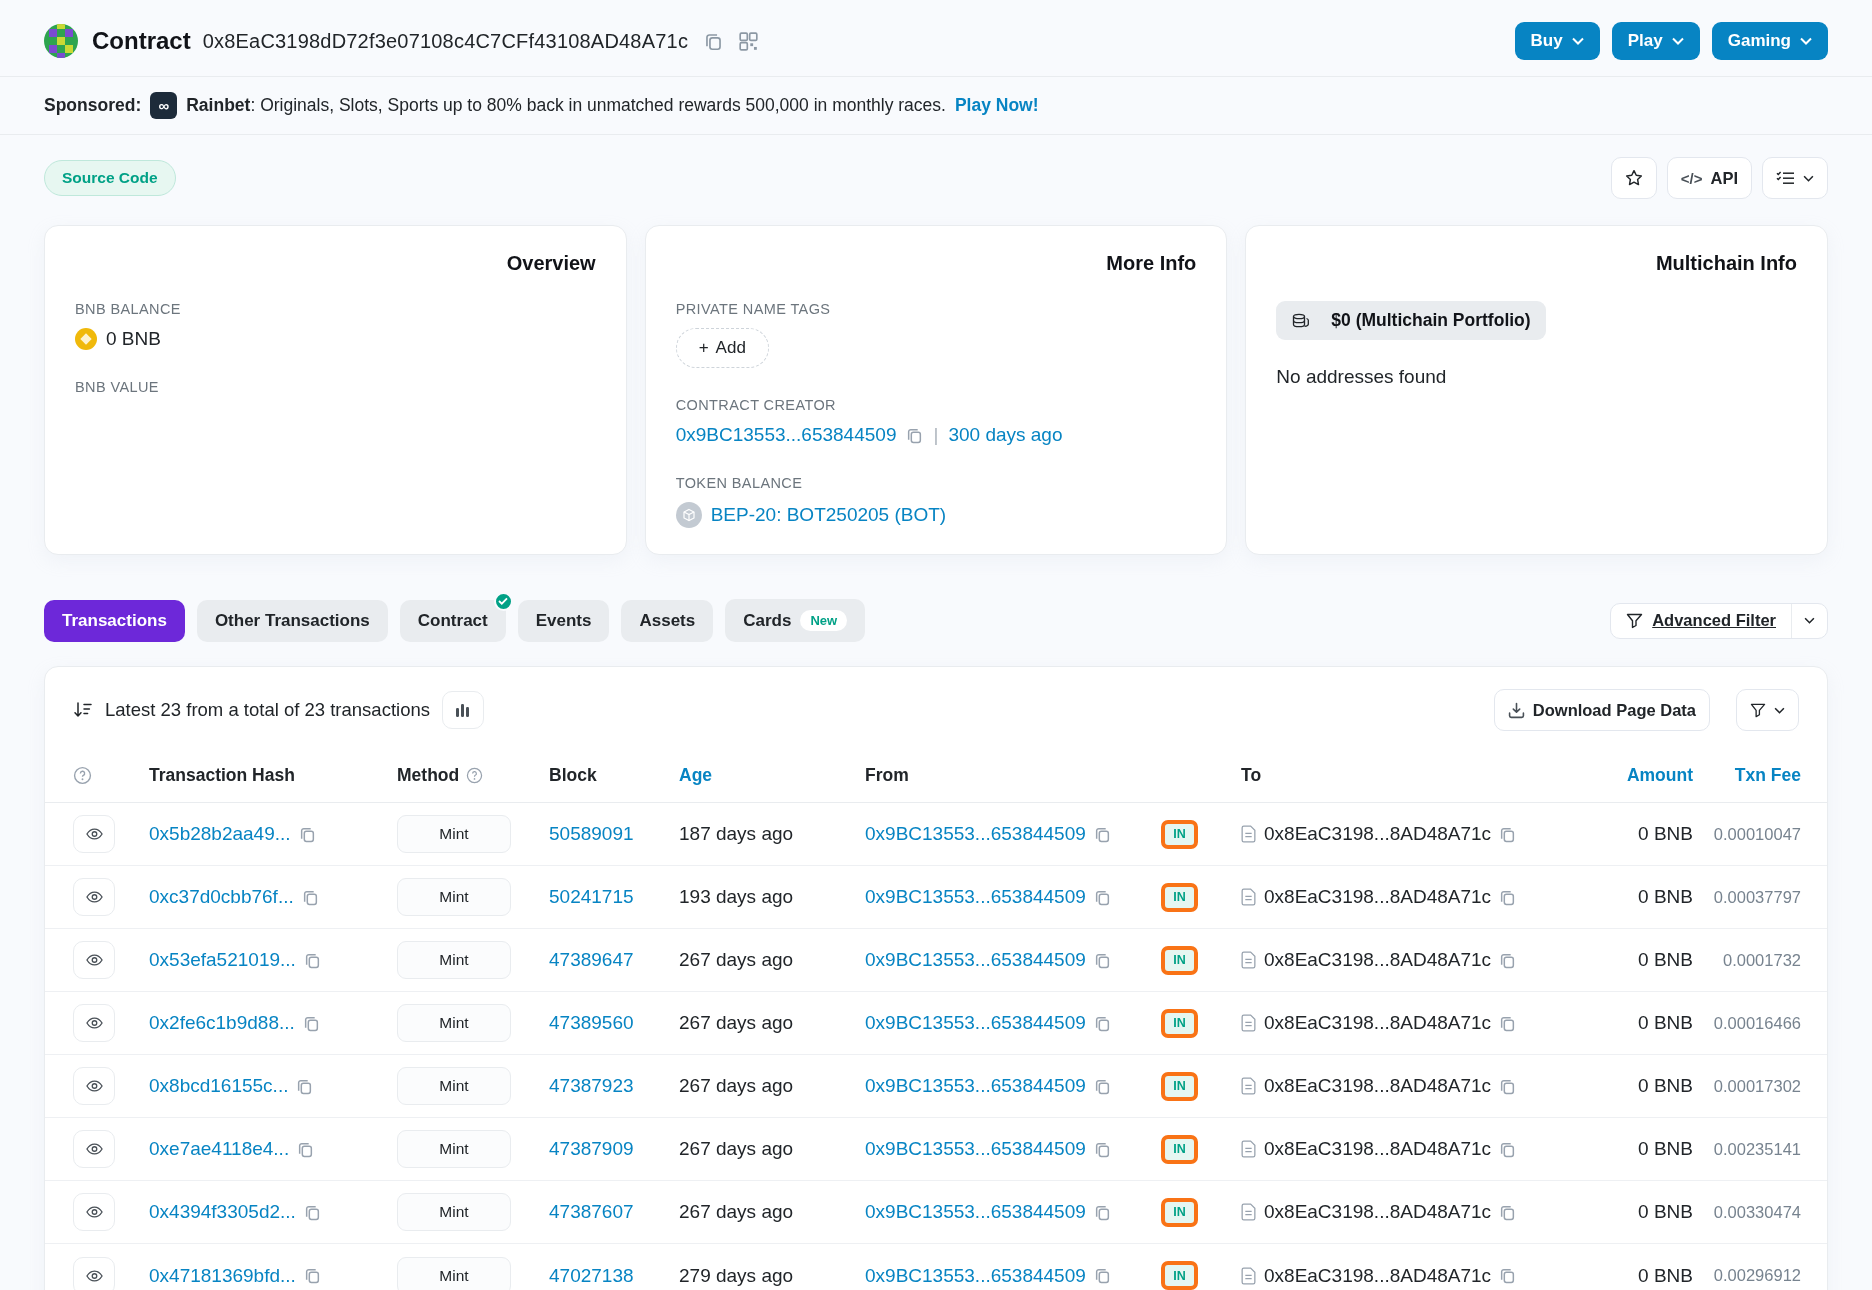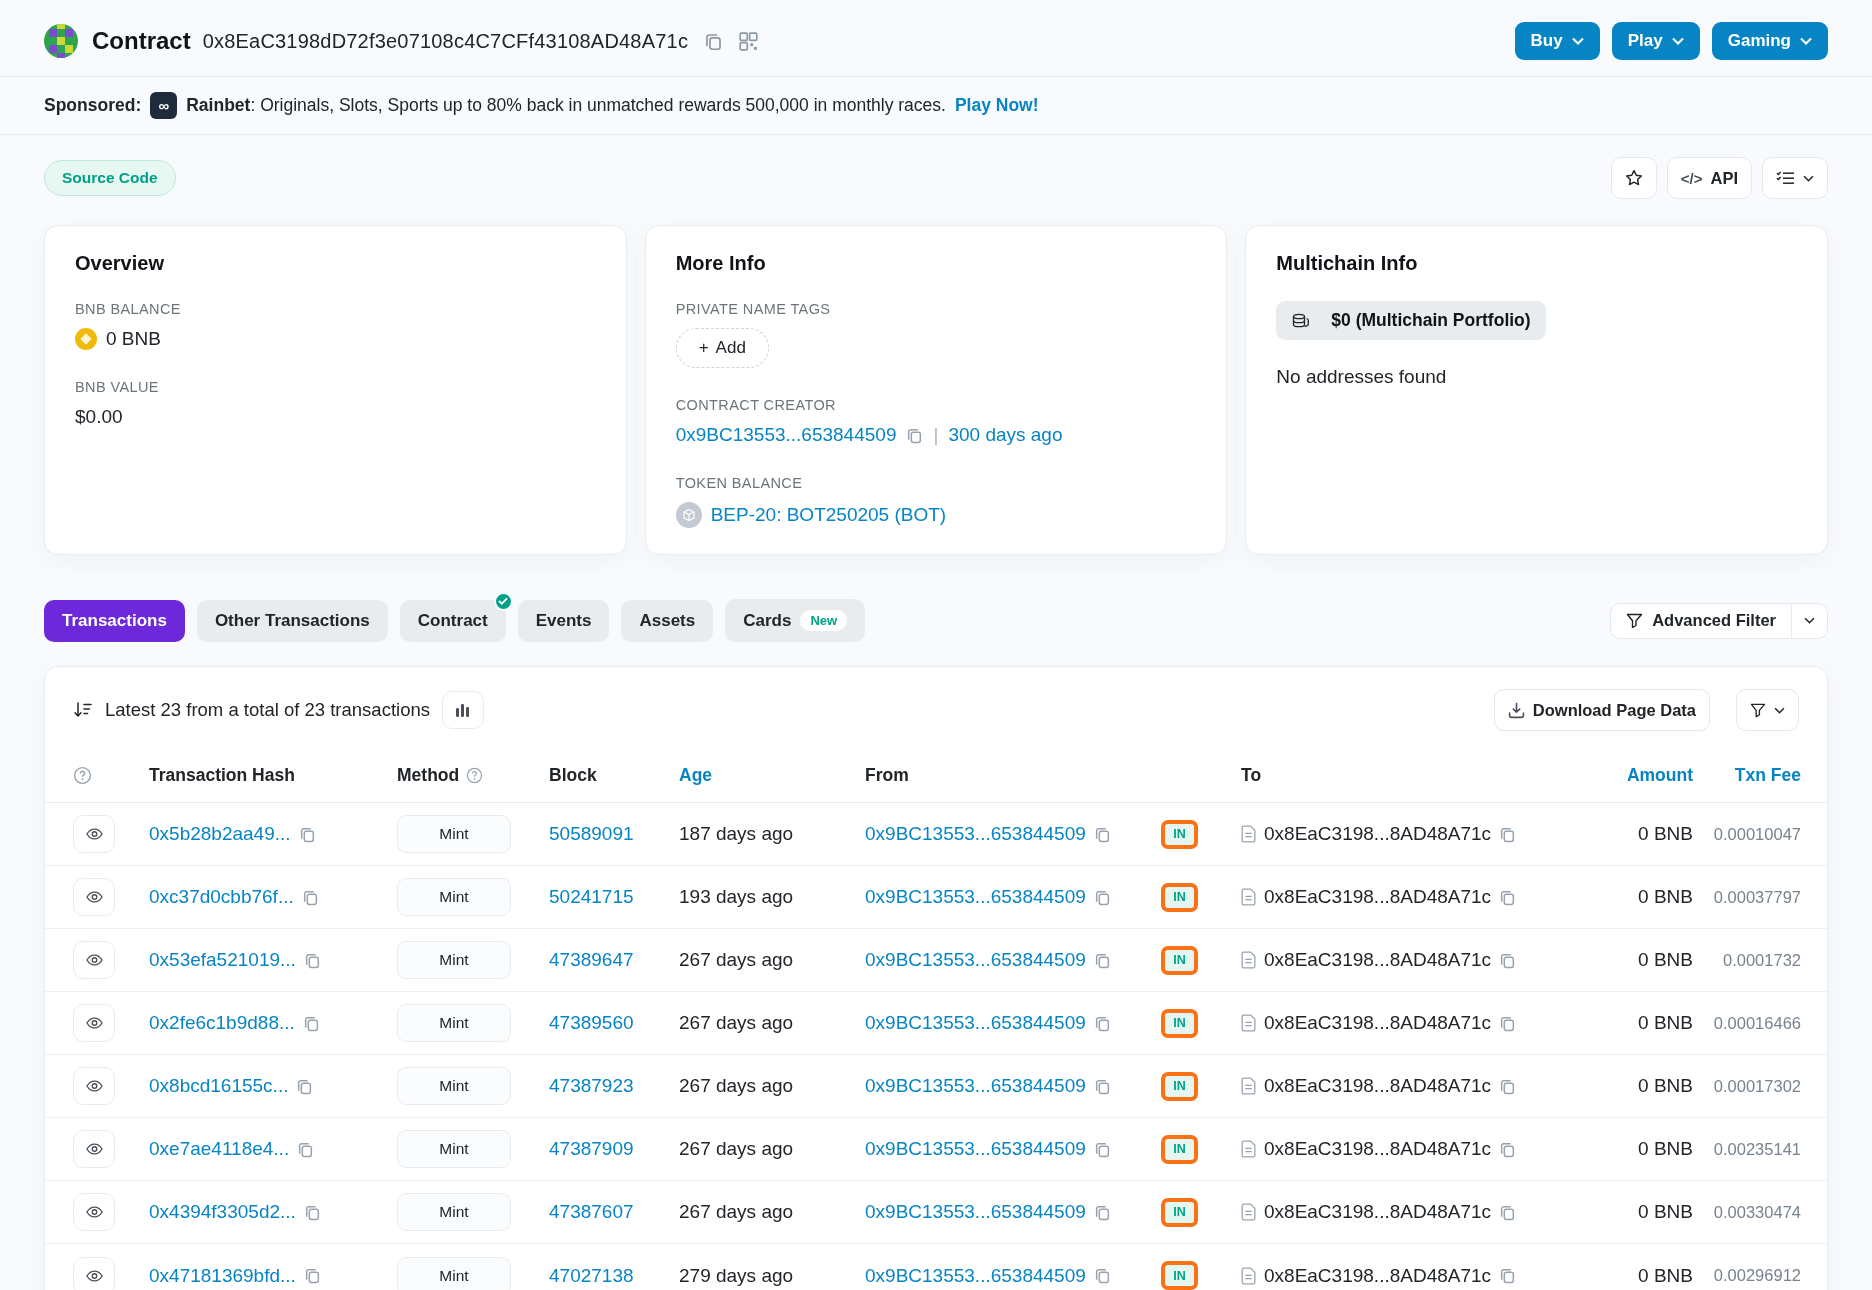--- a/index.html
+++ b/index.html
@@ -44,21 +44,21 @@
     border-radius:10px; padding:0 13px; height:42px; font-size:16.5px; font-weight:600;
     color:#212529; font-family:inherit; cursor:pointer;
   }
 
   
   .cards { display:grid; grid-template-columns:1fr 1fr 1fr; gap:18px; margin:26px 44px 0 44px; }
   .card {
     background:#fff; border:1px solid #e9ecef; border-radius:14px; padding:26px 30px;
     box-shadow:0 6px 18px rgba(189,197,209,.14); min-height:318px;
   }
-  .card h2 { font-size:20px; font-weight:700; color:#111318; margin-bottom:26px; }
+  .card h2 { font-size:20px; font-weight:700; color:#111318; margin-bottom:26px;text-align:right; }
   .field-label { font-size:14.5px; color:#6c757d; letter-spacing:.4px; margin-bottom:11px; }
   .field-value { font-size:19px; display:flex; align-items:center; gap:9px; }
   .field-gap { margin-top:29px; }
   .bnb-coin { width:22px; height:22px; border-radius:50%; background:#f0b90b; position:relative; flex:none; }
   .bnb-coin::after { content:""; position:absolute; left:7px; top:7px; width:8px; height:8px;
     background:#fdf3d0; transform:rotate(45deg); }
   .add-btn { display:inline-flex; align-items:center; gap:7px; border:1px dashed #ced4da;
     background:#fff; border-radius:999px; padding:9px 22px; font-size:17px; color:#212529;
     font-family:inherit; cursor:pointer; }
   .creator-row { display:flex; align-items:center; gap:10px; font-size:19px; }
@@ -77,21 +77,21 @@
     display:flex; align-items:center; gap:9px;
   }
   .tab.active { background:#6d28d9; color:#fff; }
   .tab .check-badge { position:absolute; top:-8px; right:-7px; width:19px; height:19px;
     border-radius:50%; background:#00a186; border:2px solid #f8fafd;
     display:flex; align-items:center; justify-content:center; }
   .new-pill { background:#fff; color:#00a186; font-size:13px; font-weight:700;
     border-radius:999px; padding:3px 10px; }
   .tabs .right { margin-left:auto; }
   .split-btn { display:flex; align-items:stretch; background:#fff; border:1px solid #e3e7ee;
-    border-radius:10px; overflow:hidden; height:36px; }
+    border-radius:10px; overflow:hidden; height:36px;text-decoration:underline; }
   .split-main { display:flex; align-items:center; gap:9px; padding:0 15px; font-size:16.5px;
     font-weight:600; color:#212529; cursor:pointer; }
   .split-caret { display:flex; align-items:center; padding:0 12px; border-left:1px solid #e9ecef; cursor:pointer; }
 
   
   .tx-card { background:#fff; border:1px solid #e9ecef; border-radius:14px; margin:24px 44px 0 44px;
     box-shadow:0 6px 18px rgba(189,197,209,.14); min-height:660px; }
   .tx-card-header { display:flex; align-items:center; padding:22px 28px 18px 28px; }
   .tx-summary { display:flex; align-items:center; gap:12px; font-size:18.5px; color:#212529; }
   .mini-btn { width:42px; height:38px; border:1px solid #e9ecef; border-radius:10px; background:#fff;
@@ -212,21 +212,20 @@
 <div class="cards">
 
   <div class="card">
     <h2>Overview</h2>
     <div class="field-label">BNB BALANCE</div>
     <div class="field-value">
       <span class="bnb-coin"></span>
       <span>0 BNB</span>
     </div>
     <div class="field-label field-gap">BNB VALUE</div>
-    <div class="field-value">$0.00</div>
   </div>
 
   <div class="card">
     <h2>More Info</h2>
     <div class="field-label">PRIVATE NAME TAGS</div>
     <button class="add-btn">
       <span>+</span>
       <span>Add</span>
     </button>
     <div class="field-label field-gap">CONTRACT CREATOR</div>

